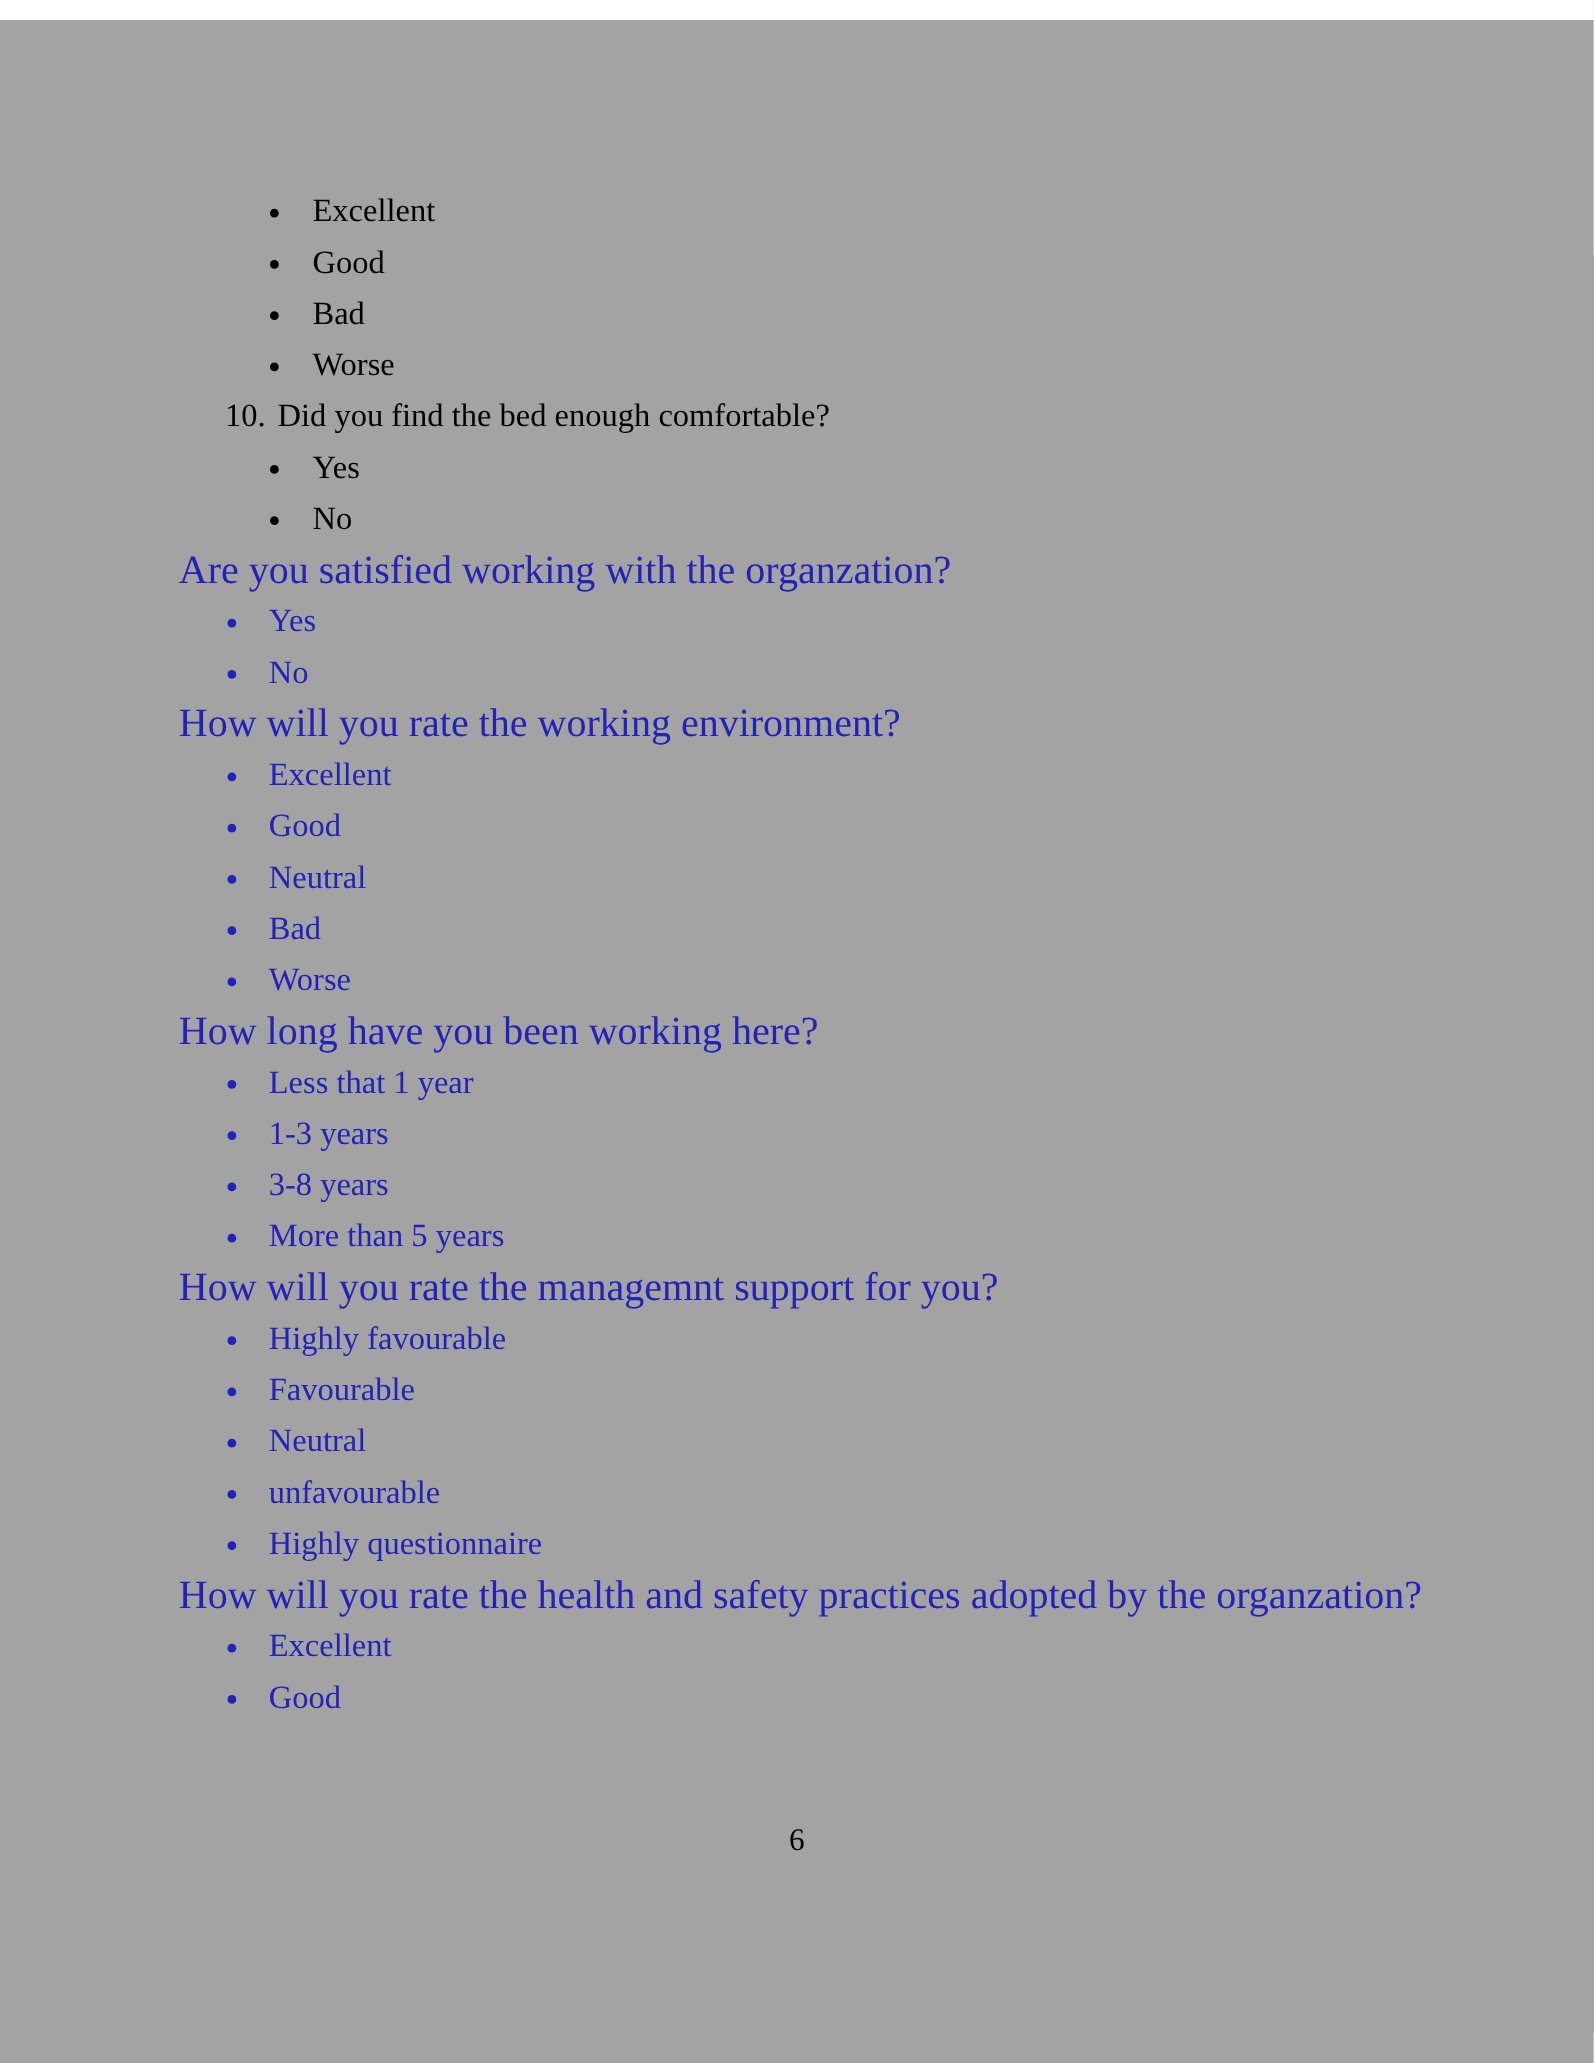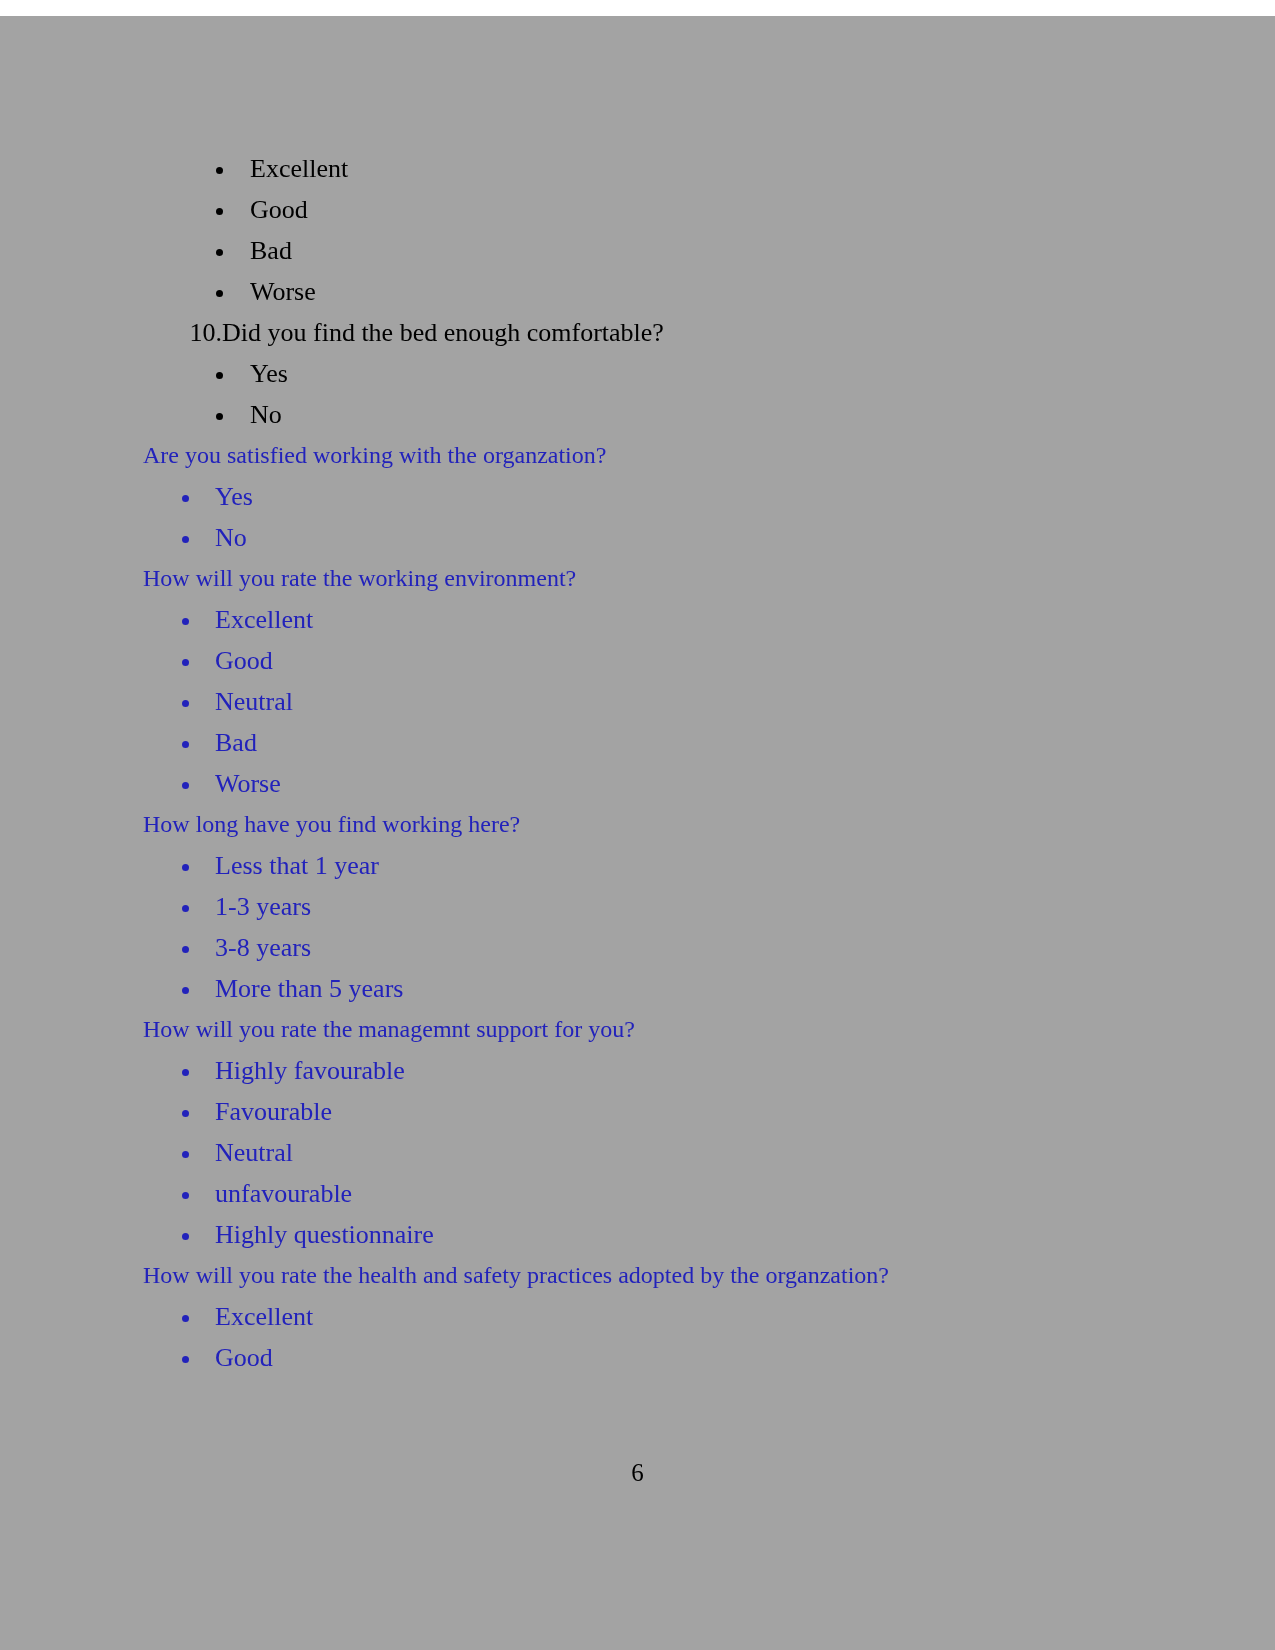--- a/index.html
+++ b/index.html
@@ -57,21 +57,21 @@
     padding-left: 37px;
     font-size: 26px;
     color: #000000;
     white-space: nowrap;
   }
   .numbered-item .num {
     position: absolute;
     left: 37px;
     top: 0;
     width: 42px;
-    text-align: right;
+    text-align: left;
   }
   .numbered-item .numtext {
     display: inline-block;
     padding-left: 42px;
   }
 
   
   .section-heading {
     height: 42px;
     line-height: 42px;
@@ -81,21 +81,21 @@
   }
   .section-heading span.u {
     text-decoration: underline;
     text-underline-offset: 3px;
   }
 
   
   .blue-q {
     height: 41px;
     line-height: 41px;
-    font-size: 24px;
+    font-size: 32px;
     color: #2222bb;
     white-space: nowrap;
   }
   ul.bullets-blue {
     list-style: none;
     margin: 0;
     padding: 0;
   }
   ul.bullets-blue > li {
     position: relative;
@@ -160,21 +160,21 @@
 
     <div class="blue-q">How will you rate the working environment?</div>
     <ul class="bullets-blue">
       <li><span>Excellent</span></li>
       <li><span>Good</span></li>
       <li><span>Neutral</span></li>
       <li><span>Bad</span></li>
       <li><span>Worse</span></li>
     </ul>
 
-    <div class="blue-q">How long have you find working here?</div>
+    <div class="blue-q">How long have you been working here?</div>
     <ul class="bullets-blue">
       <li><span>Less that 1 year</span></li>
       <li><span>1-3 years</span></li>
       <li><span>3-8 years</span></li>
       <li><span>More than 5 years</span></li>
     </ul>
 
     <div class="blue-q">How will you rate the managemnt support for you?</div>
     <ul class="bullets-blue">
       <li><span>Highly favourable</span></li>

